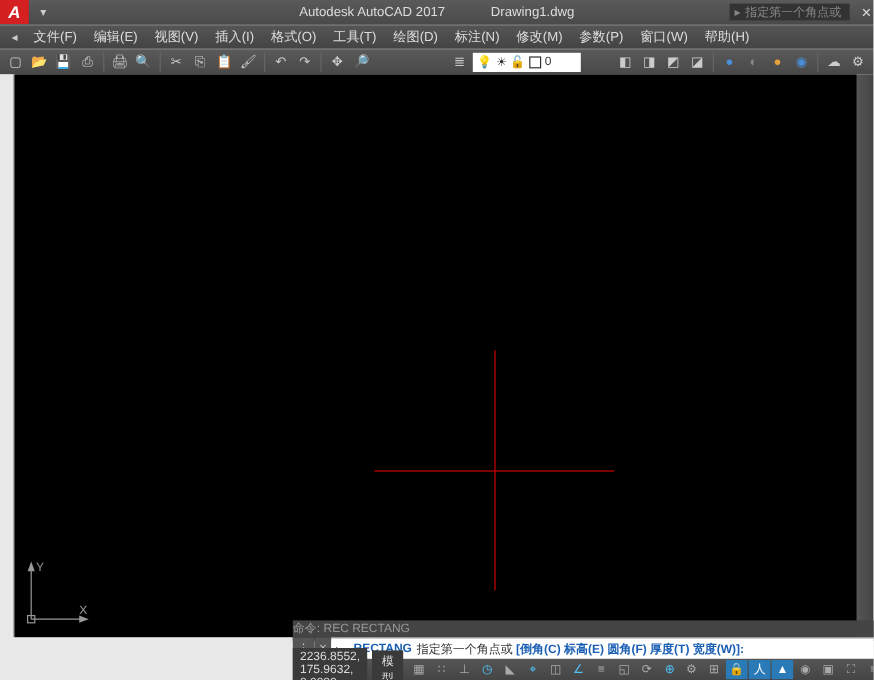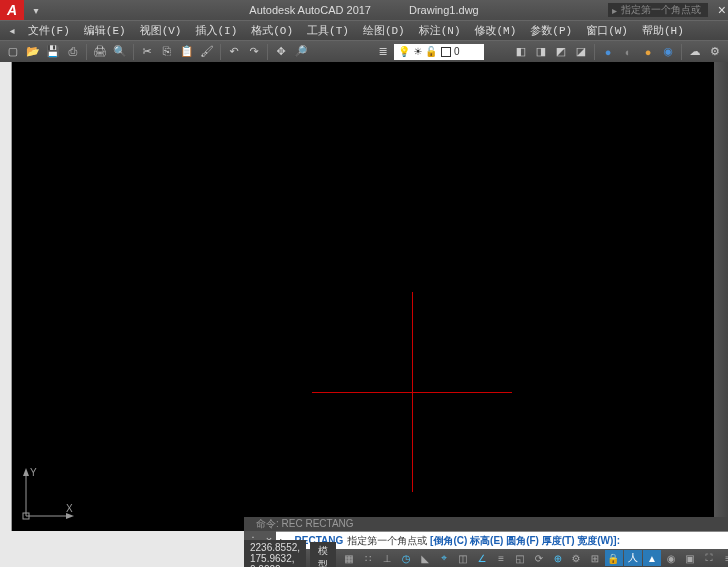--- a/index.html
+++ b/index.html
@@ -7,38 +7,38 @@
 
 .titlebar { height: 20px; background: linear-gradient(#5a5a5a, #4a4a4a); display: flex; align-items: center; color: #ddd; position: relative; }
 .app-logo { width: 24px; height: 20px; background: #d42020; display: flex; align-items: center; justify-content: center; color: #fff; font-weight: bold; font-size: 14px; font-style: italic; }
 .qat { display: flex; gap: 2px; margin-left: 4px; }
 .qat-btn { width: 16px; height: 16px; display: flex; align-items: center; justify-content: center; color: #ccc; font-size: 10px; }
 .title-text { position: absolute; left: 50%; transform: translateX(-50%); display: flex; gap: 38px; }
 .search-box { position: absolute; right: 20px; background: #333; color: #888; font-size: 10px; width: 100px; height: 14px; display: flex; align-items: center; padding: 0 4px; }
 .close-x { position: absolute; right: 2px; color: #ddd; font-size: 14px; }
 
 .menubar { height: 20px; background: linear-gradient(#555, #444); display: flex; align-items: center; gap: 2px; padding: 0 4px; color: #ddd; border-top: 1px solid #666; }
-.menu-item { padding: 2px 6px; font-size: 11px; font-family: Liberation Mono, monospace; }
+.menu-item { padding: 2px 6px; font-size: 11px; }
 
 .toolbar { height: 22px; background: linear-gradient(#5a5a5a, #484848); display: flex; align-items: center; gap: 2px; padding: 0 4px; border-top: 1px solid #666; }
 .tb-btn { width: 18px; height: 18px; display: flex; align-items: center; justify-content: center; color: #ccc; font-size: 11px; border: 1px solid transparent; }
 .tb-sep { width: 1px; height: 16px; background: #666; margin: 0 2px; }
 .layer-box { height: 16px; background: #fff; display: flex; align-items: center; font-size: 10px; color: #333; padding: 0 4px; gap: 3px; }
 
 .workspace { position: relative; height: 472px; display: flex; }
 .left-edge { width: 12px; background: #e8e8e8; border-right: 1px solid #999; }
 .canvas-area { flex: 1; background: #000; position: relative; }
 .crosshair-h { position: absolute; top: 330px; left: 300px; width: 200px; height: 1px; background: #c00; }
 .crosshair-v { position: absolute; top: 230px; left: 400px; width: 1px; height: 200px; background: #c00; }
 .ucs { position: absolute; bottom: 10px; left: 8px; }
 .ucs-line { stroke: #999; stroke-width: 1; fill: none; }
 .right-scroll { width: 14px; background: linear-gradient(90deg, #555, #444); }
 
 .cmdbar-area { position: absolute; bottom: 18px; left: 244px; right: 0; }
-.cmd-hist { height: 14px; background: #444; color: #999; font-size: 10px; display: flex; align-items: center; padding-left: 12px; }
+.cmd-hist { height: 14px; background: #444; color: #999; font-size: 10px; display: flex; align-items: center; }
 .cmd-line { height: 18px; background: #fff; color: #333; font-size: 10px; display: flex; align-items: center; padding: 0 4px; border-top: 1px solid #888; }
 .cmd-handle { width: 18px; height: 18px; background: #555; color: #ccc; display: flex; align-items: center; justify-content: center; font-size: 10px; }
 .cmd-close { width: 14px; color: #ccc; display: flex; align-items: center; justify-content: center; }
 .cmd-prompt { color: #1a5fb4; font-weight: bold; margin: 0 4px; }
 .cmd-opt { color: #1a5fb4; font-weight: bold; }
 
 .statusbar { position: absolute; bottom: 0; left: 244px; right: 0; height: 18px; background: linear-gradient(#555, #444); display: flex; align-items: center; color: #ddd; font-size: 10px; }
 .coords { background: #3a3a3a; padding: 2px 6px; margin-right: 4px; }
 .model-btn { background: #3a3a3a; padding: 2px 8px; margin-right: 4px; }
 .st-btns { display: flex; gap: 1px; align-items: center; }

